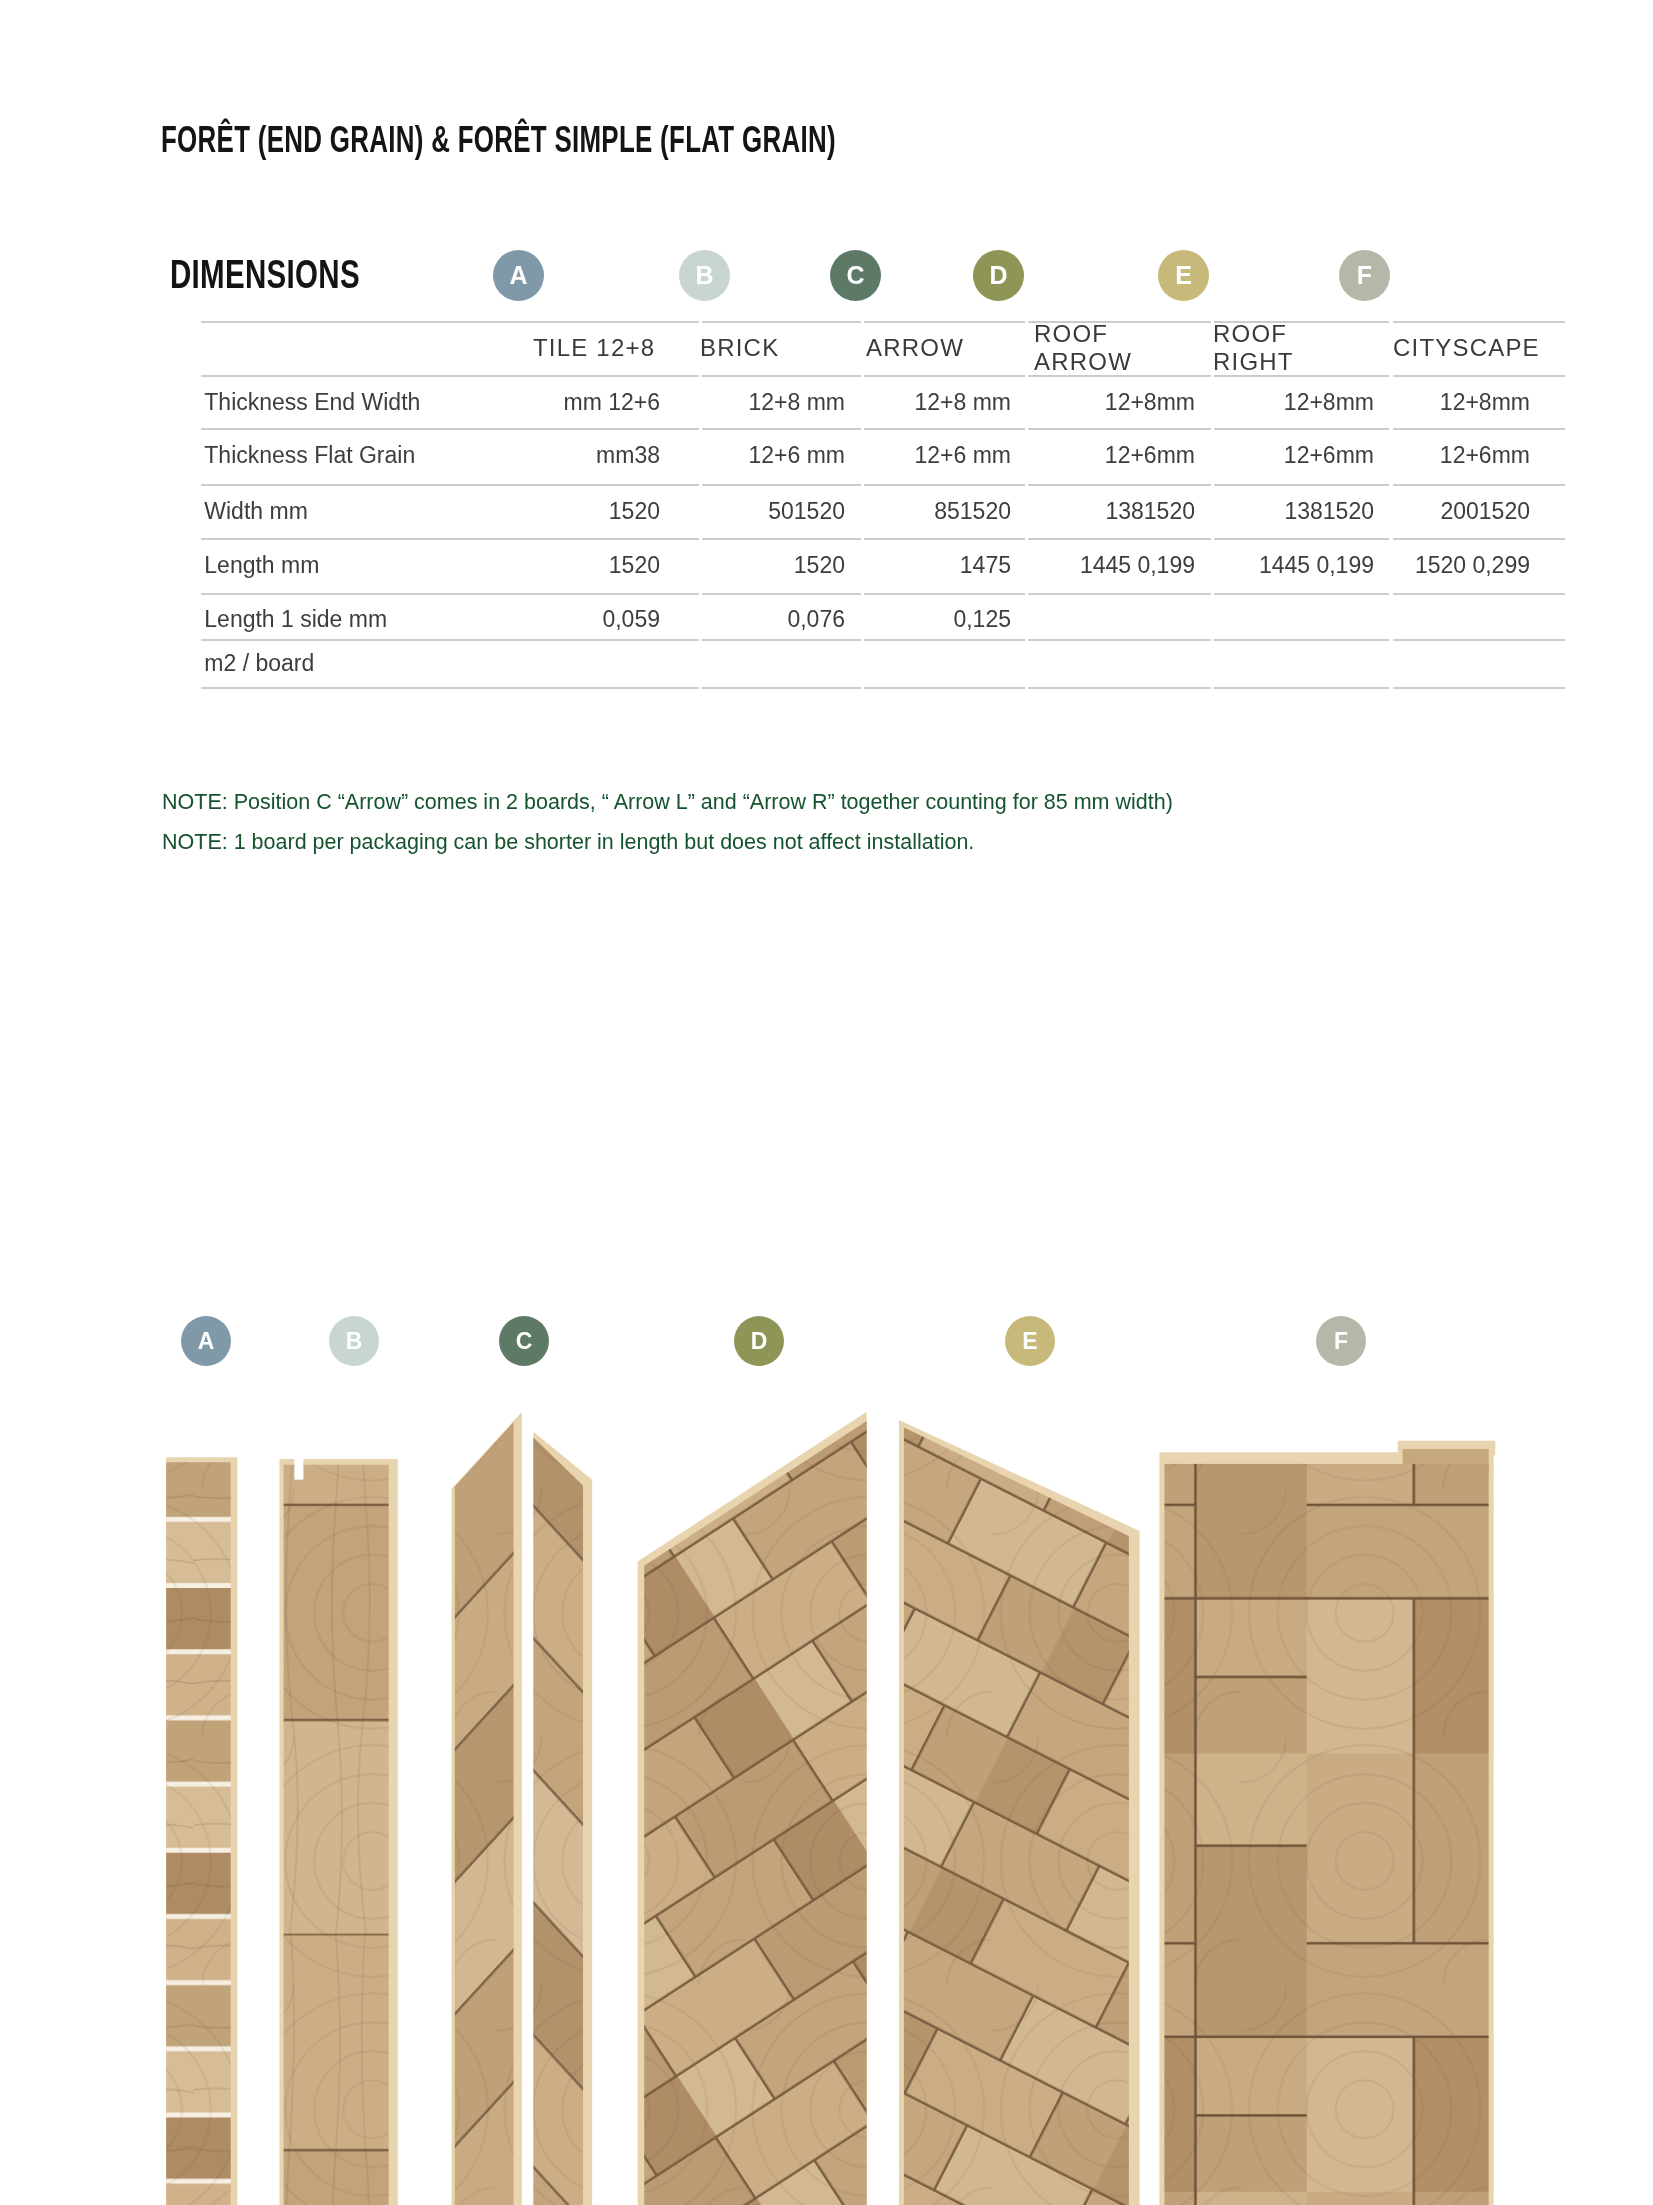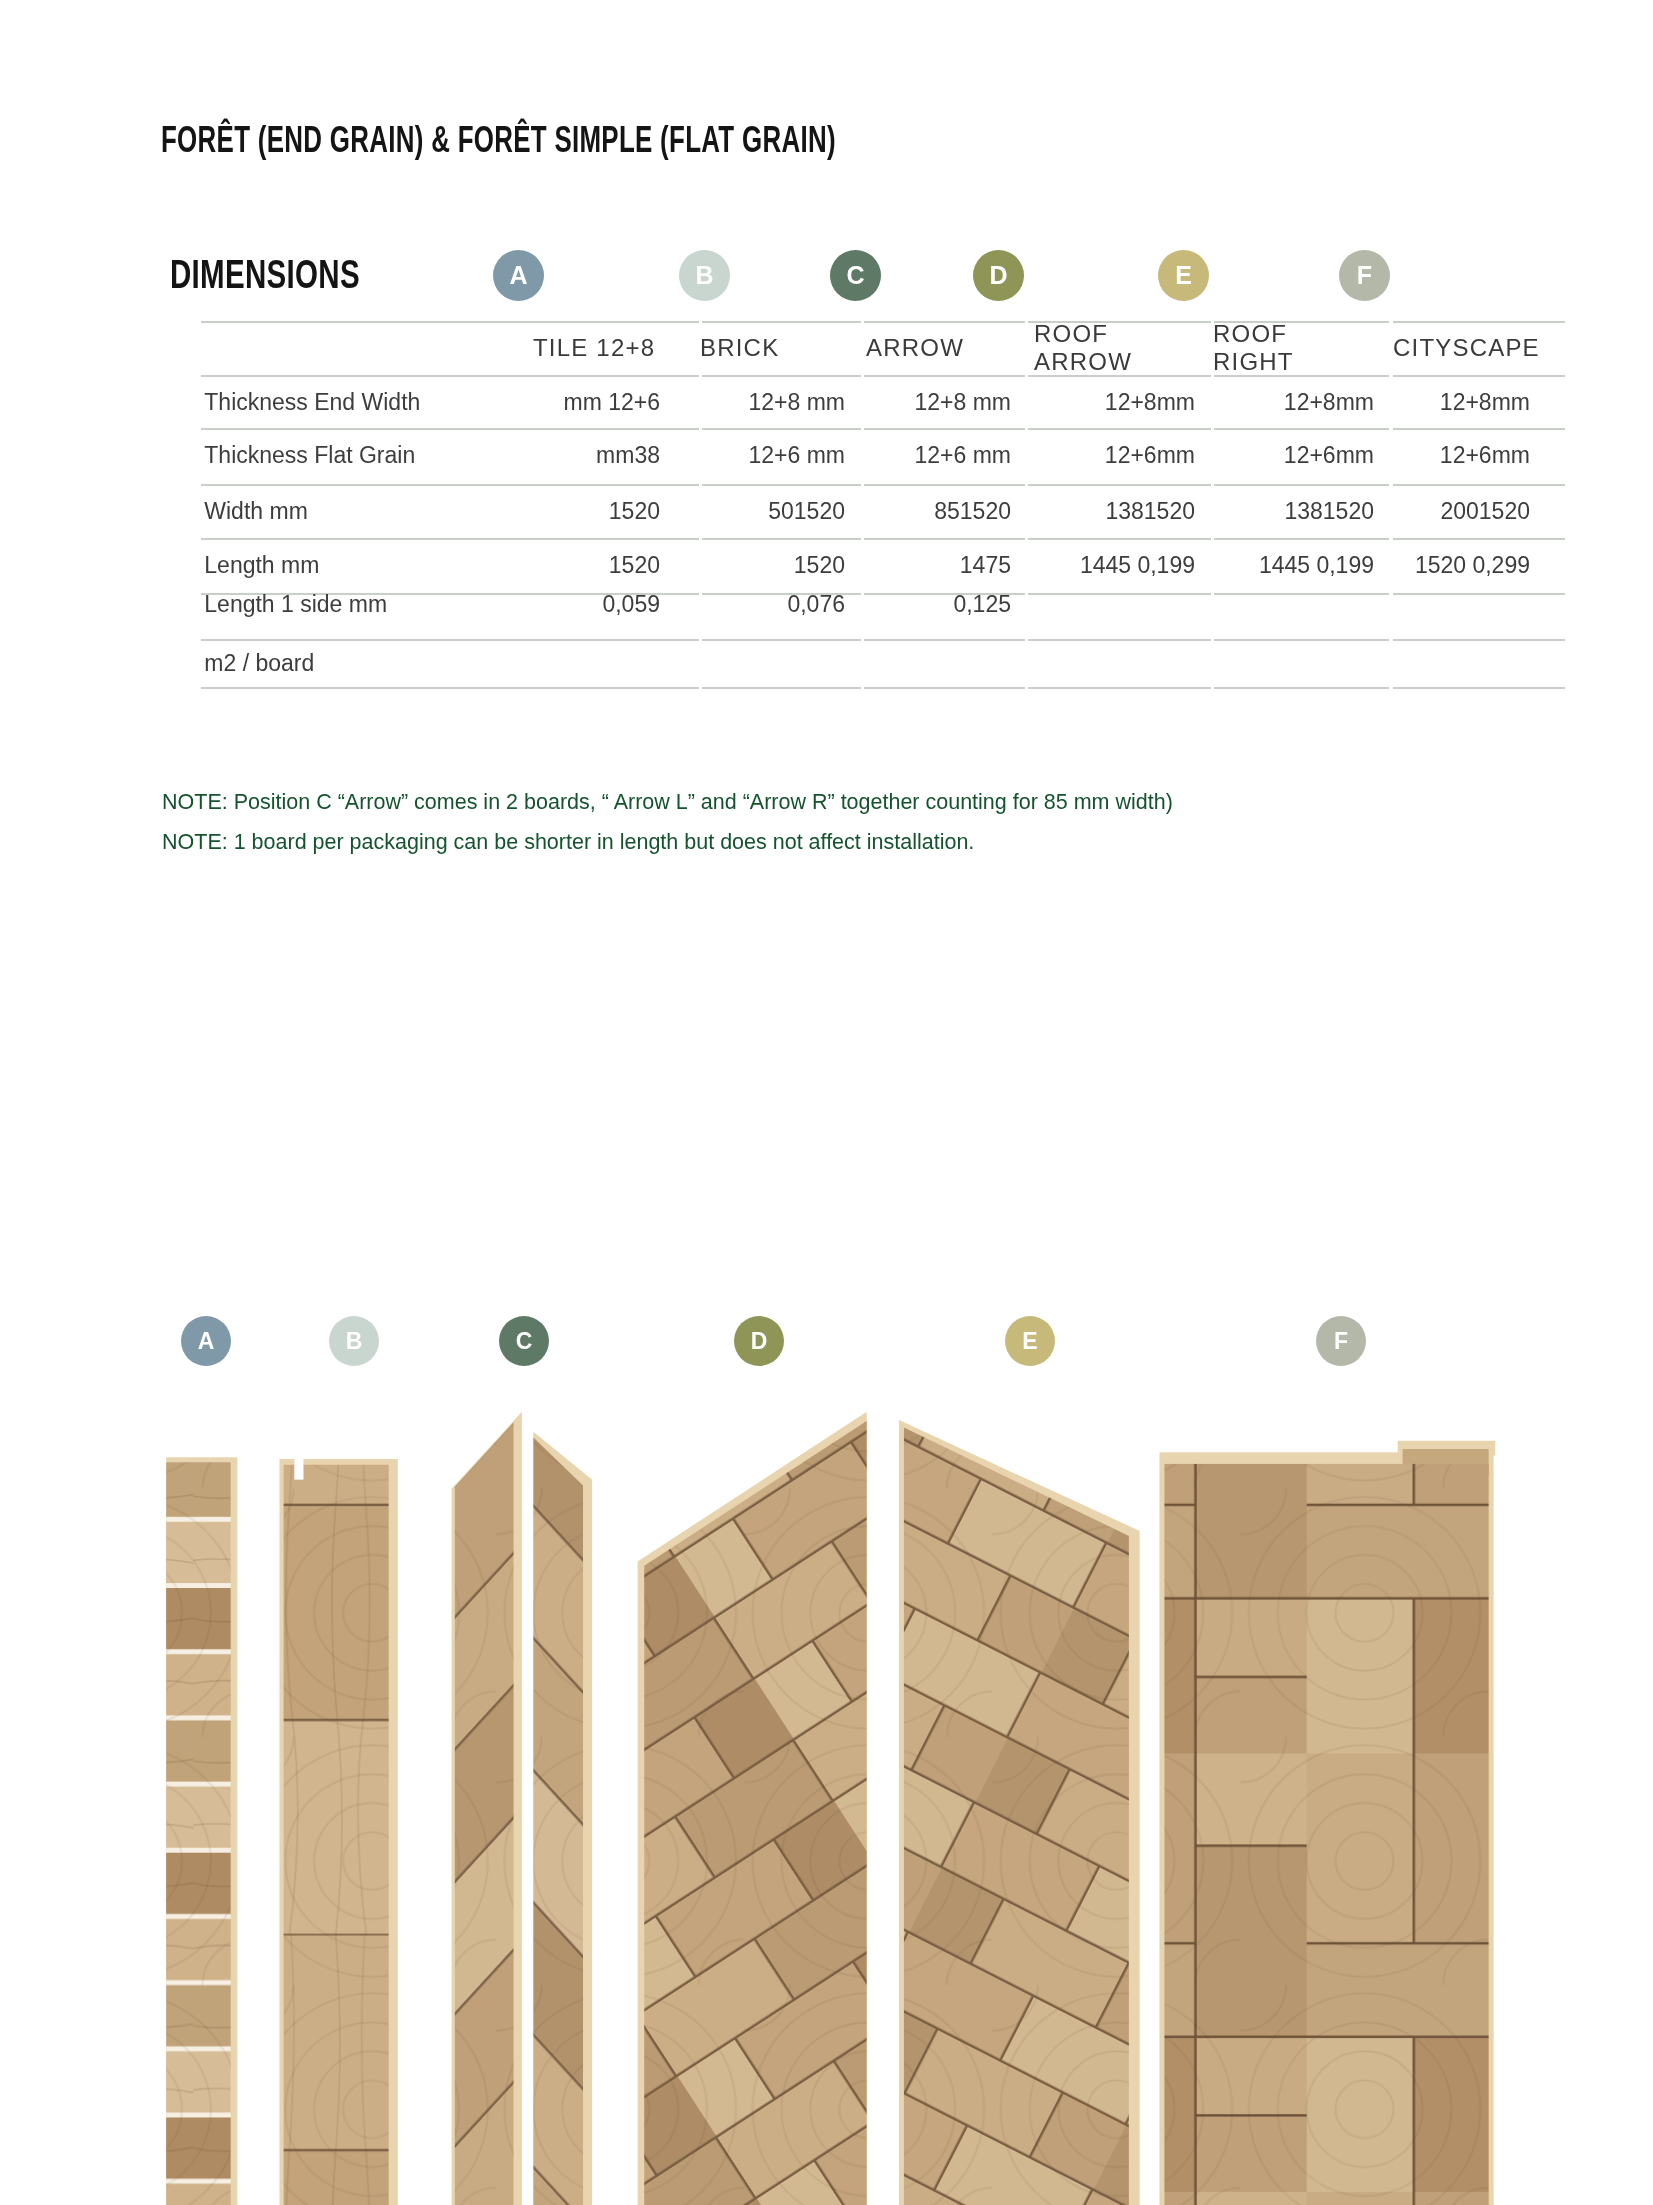--- a/index.html
+++ b/index.html
@@ -194,21 +194,21 @@
       <div class="tcell cE">
           <span>1445 0,199</span>
           <span></span>
         </div>
       <div class="tcell cF">
           <span>1520 0,299</span>
           <span></span>
         </div>
     </div>
 
-    <div class="trow" style="top:257px;height:52px">
+    <div class="trow" style="top:272px;height:52px">
       <div class="tlabel">
           <span>Length 1 side mm</span>
         </div>
       <div class="tcell cA">
           <span>0,059</span>
           <span></span>
         </div>
       <div class="tcell cB">
           <span>0,076</span>
           <span></span>

